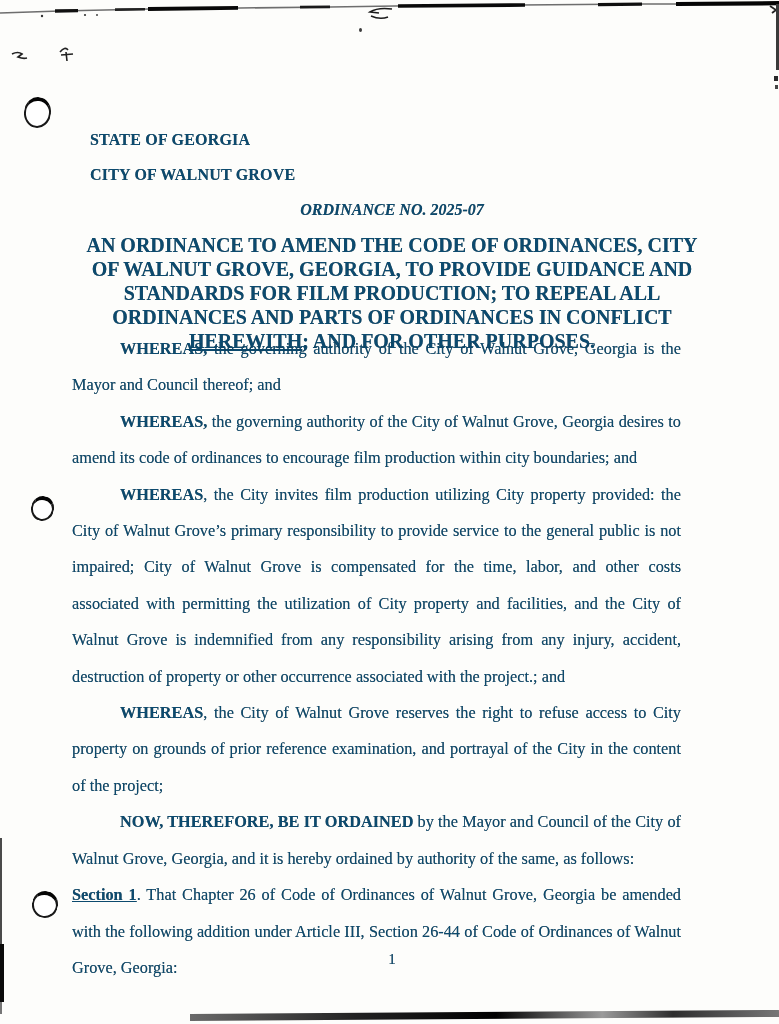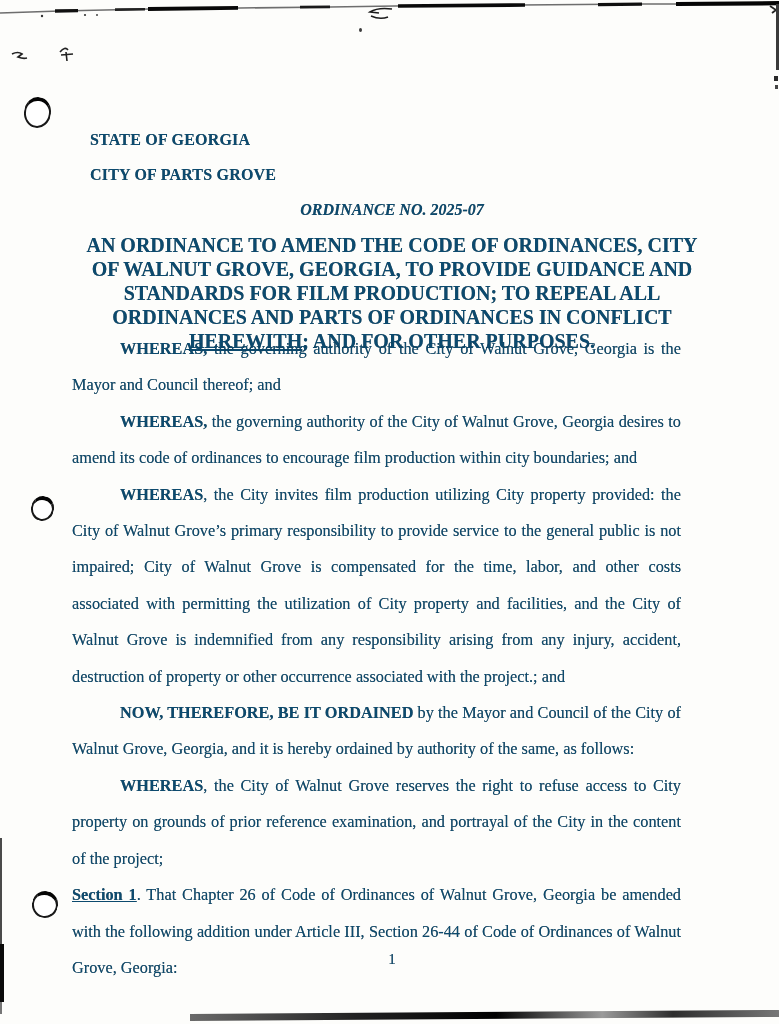--- a/index.html
+++ b/index.html
@@ -112,32 +112,32 @@
 
   <span class="left-edge-thin"></span>
   <span class="left-edge-thick"></span>
   <span class="left-edge-fade"></span>
   <span class="right-edge-line"></span>
   <span class="right-edge-dash1"></span>
   <span class="right-edge-dash2"></span>
   <span class="bottom-bar"></span>
 
   <div class="hdr-line hdr-state ink">STATE OF GEORGIA</div>
-  <div class="hdr-line hdr-city ink">CITY OF PARTS GROVE</div>
+  <div class="hdr-line hdr-city ink">CITY OF WALNUT GROVE</div>
 
   <div class="ord-no ink">ORDINANCE NO. 2025-07</div>
 
   <div class="doc-title ink">
     <span>AN ORDINANCE TO AMEND THE CODE OF ORDINANCES, CITY OF WALNUT GROVE, GEORGIA, TO PROVIDE GUIDANCE AND STANDARDS FOR FILM PRODUCTION; TO REPEAL ALL ORDINANCES AND PARTS OF ORDINANCES IN CONFLICT </span><span class="u">HEREWITH</span><span>; AND FOR OTHER PURPOSES.</span>
   </div>
 
   <div class="doc-body ink">
     <p><span class="lead">WHEREAS,</span><span> the governing authority of the City of Walnut Grove, Georgia is the Mayor and Council thereof; and</span></p>
     <p><span class="lead">WHEREAS,</span><span> the governing authority of the City of Walnut Grove, Georgia desires to amend its code of ordinances to encourage film production within city boundaries; and</span></p>
     <p><span class="lead">WHEREAS</span><span>, the City invites film production utilizing City property provided: the City of Walnut Grove’s primary responsibility to provide service to the general public is not impaired; City of Walnut Grove is compensated for the time, labor, and other costs associated with permitting the utilization of City property and facilities, and the City of Walnut Grove is indemnified from any responsibility arising from any injury, accident, destruction of property or other occurrence associated with the project.; and</span></p>
+    <p><span class="lead">WHEREAS</span><span>, the City of Walnut Grove reserves the right to refuse access to City property on grounds of prior reference examination, and portrayal of the City in the content of the project;</span></p>
     <p><span class="lead">NOW, THEREFORE, BE IT ORDAINED</span><span> by the Mayor and Council of the City of Walnut Grove, Georgia, and it is hereby ordained by authority of the same, as follows:</span></p>
-    <p><span class="lead">WHEREAS</span><span>, the City of Walnut Grove reserves the right to refuse access to City property on grounds of prior reference examination, and portrayal of the City in the content of the project;</span></p>
     <p class="no-indent"><span class="lead-underline">Section 1</span><span>. That Chapter 26 of Code of Ordinances of Walnut Grove, Georgia be amended with the following addition under Article III, Section 26-44 of Code of Ordinances of Walnut Grove, Georgia:</span></p>
   </div>
 
   <div class="page-number ink">1</div>
 
 </div>
 
 </body></html>

